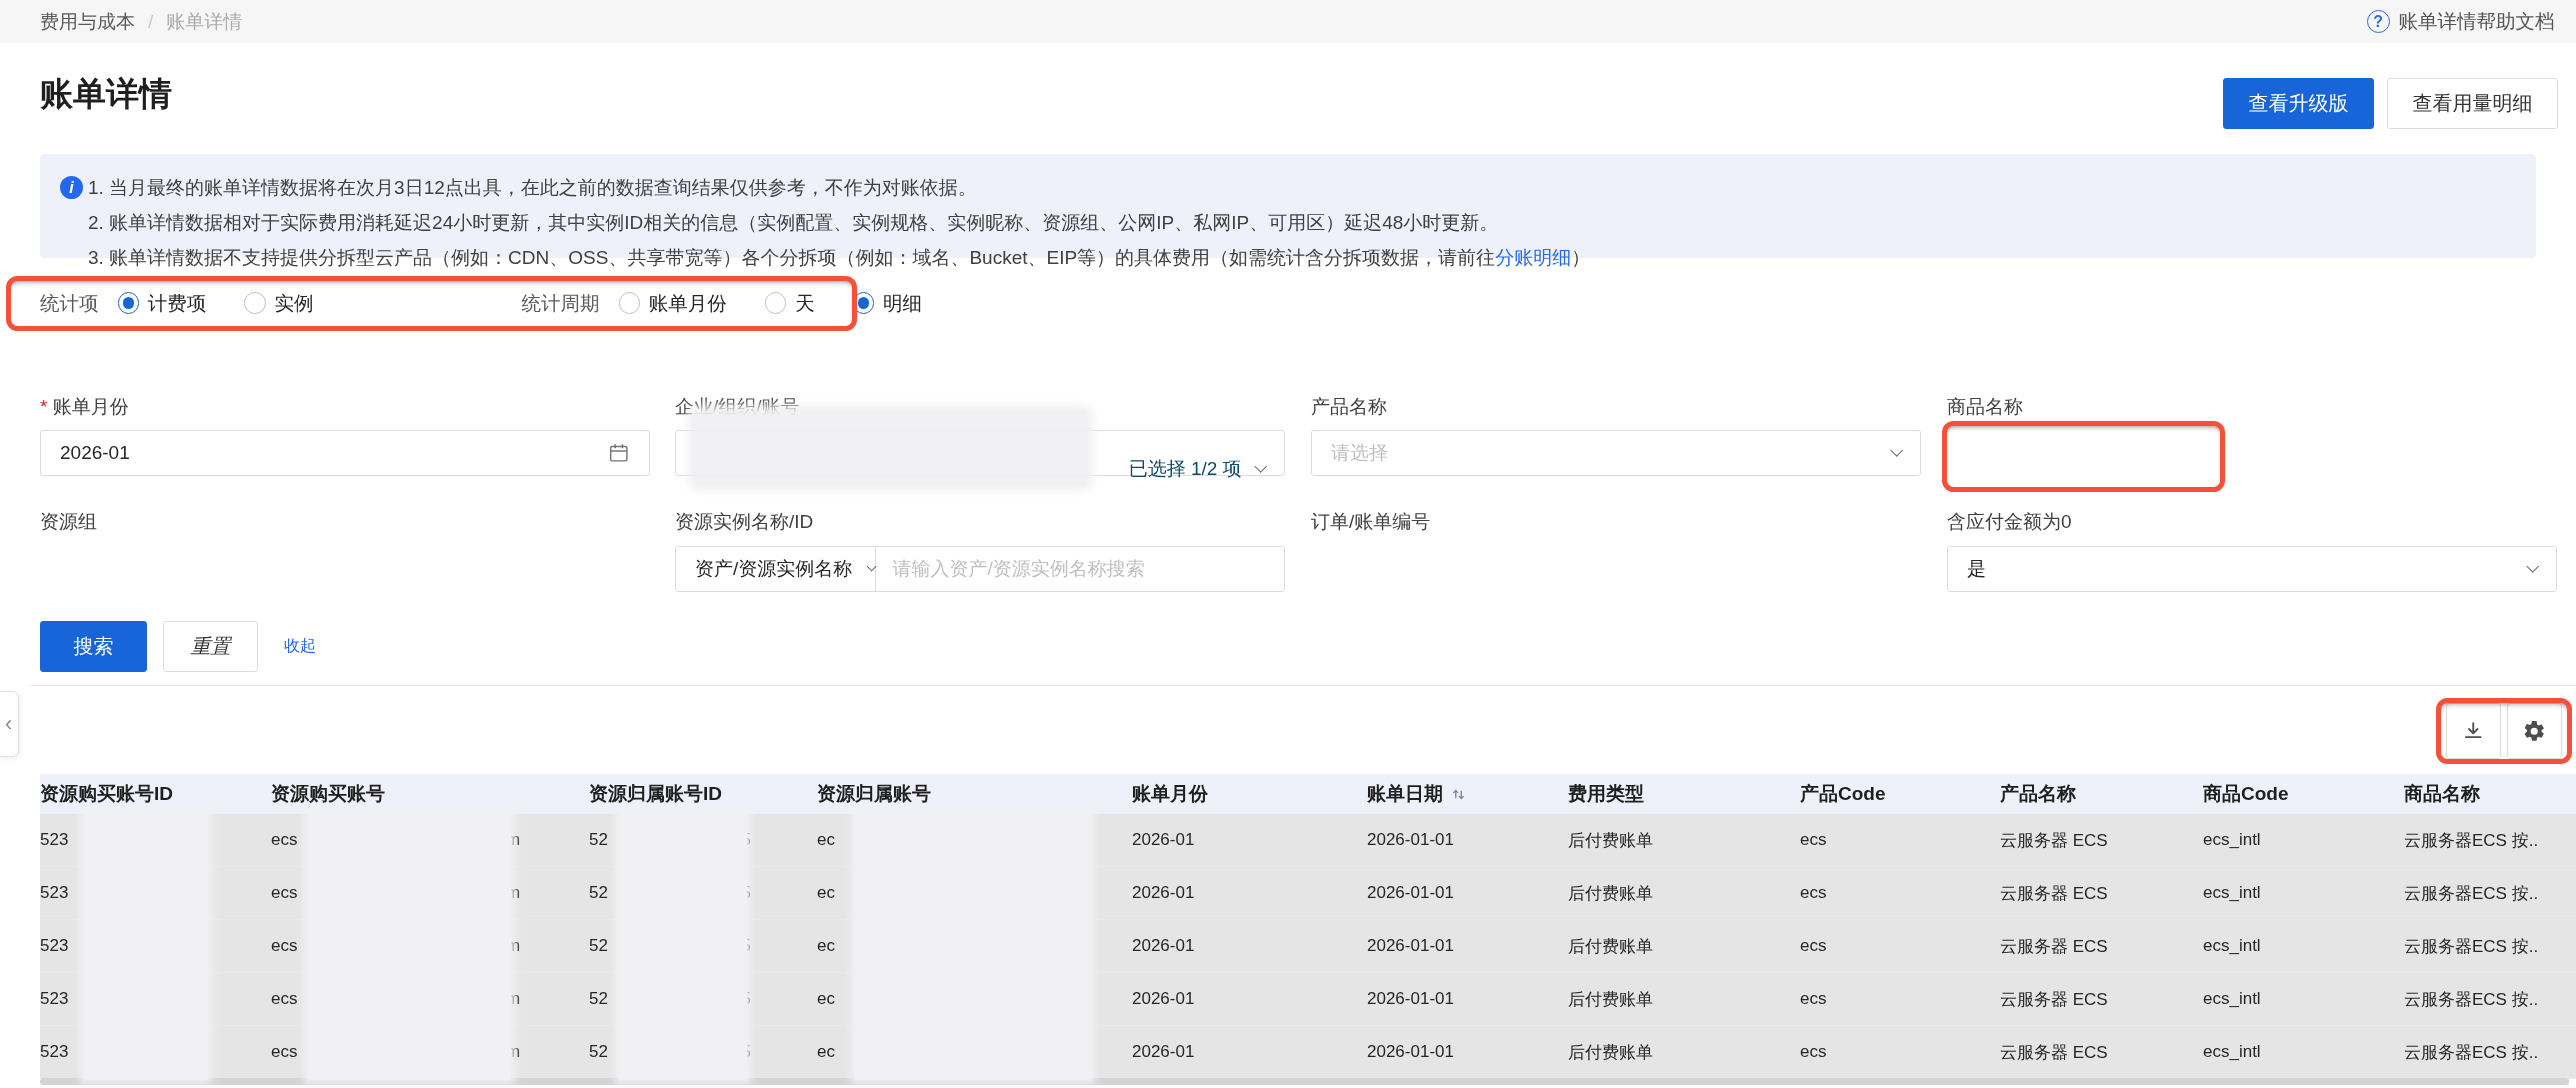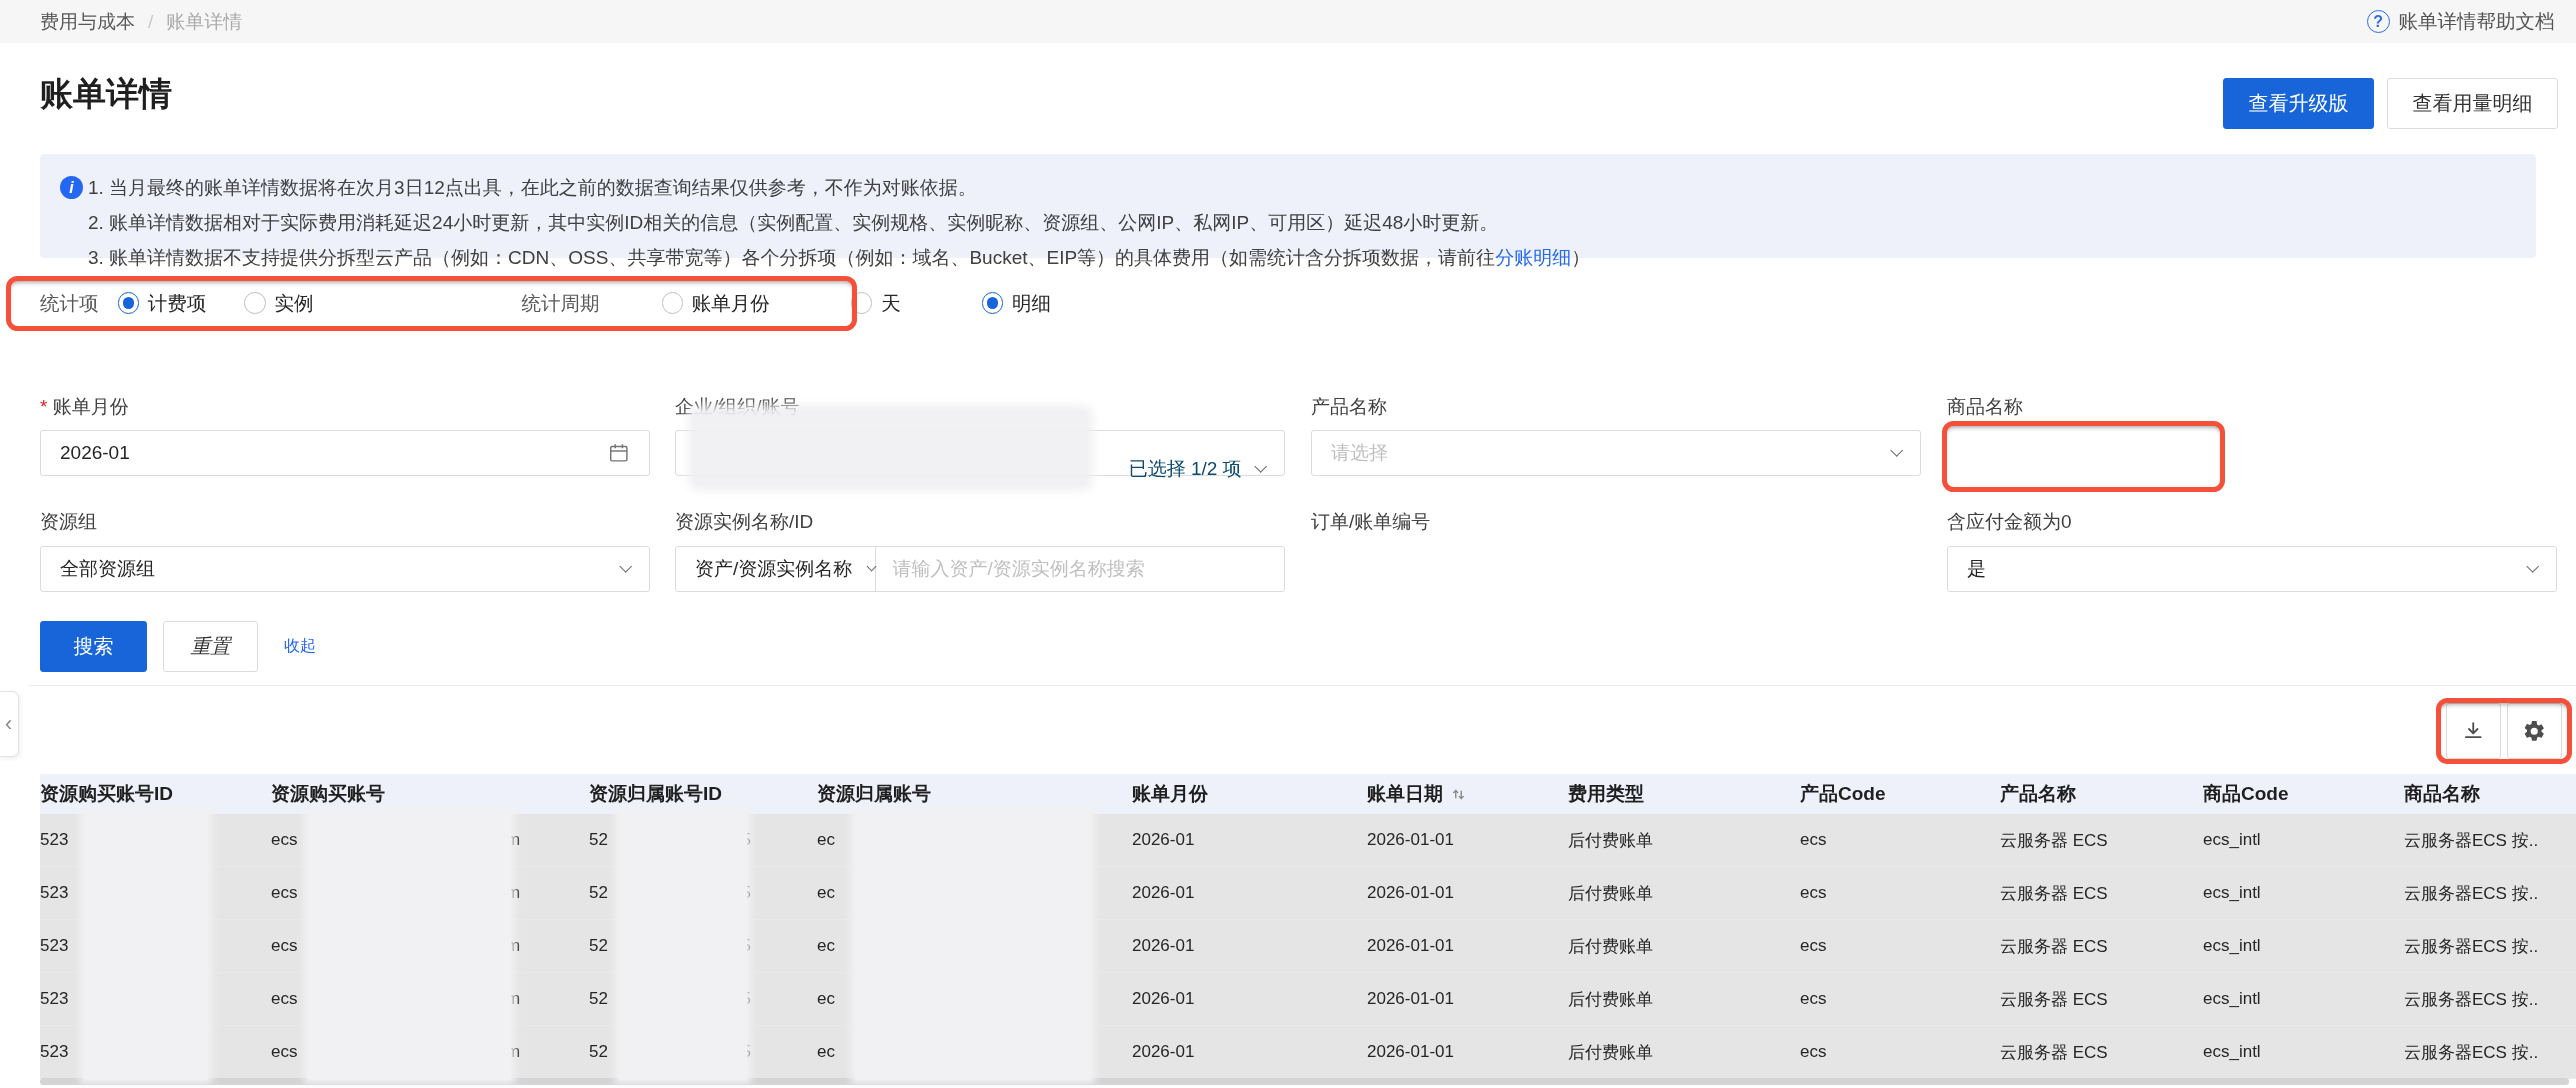--- a/index.html
+++ b/index.html
@@ -24,21 +24,21 @@
   .btn-plain { background:#fff; color:#333; border:0.7px solid #dcdcdc; }
 
   
   .notice { position:absolute; left:40px; right:40px; top:154px; height:104px; background:#eef1fa; border-radius:4.3px; padding:16px 21.6px 0 48px; font-size:19px; color:#404040; line-height:35px; }
   .iicon { position:absolute; left:20px; top:21.6px; width:23px; height:23px; border-radius:50%; background:#2468f2; color:#fff; font-size:16px; font-weight:bold; font-style:italic; display:flex; align-items:center; justify-content:center; }
   .link { color:#2468f2; cursor:pointer; }
 
   
   .stat-row { position:absolute; left:40px; top:283px; height:40px; display:flex; align-items:center; }
   .rg { display:flex; align-items:center; }
-  .rg + .rg { margin-left:170px;gap:43px; }
+  .rg + .rg { margin-left:170px; }
   .rg-label { color:#595959; font-size:19.5px; margin-right:19px; }
   .radio-opt { display:flex; align-items:center; margin-right:38px; cursor:pointer; }
   .radio { width:21.6px; height:21.6px; border-radius:50%; border:1.4px solid #bfbfbf; background:#fff; margin-right:8.7px; position:relative; flex:0 0 auto; }
   .radio.checked { border-color:#1765d9; }
   .radio.checked::after { content:""; position:absolute; left:50%; top:50%; width:11.5px; height:11.5px; margin:-5.8px 0 0 -5.8px; border-radius:50%; background:#1765d9; }
   .radio-text { font-size:19.5px; color:#262626; }
 
   
   .f-label { position:absolute; font-size:19px; color:#404040; }
   .req::before { content:"* "; color:#e02020; }
@@ -166,25 +166,20 @@
   <div class="f-label" style="left:1311px; top:394px; position:absolute;">产品名称</div>
   <div class="f-box" style="left:1311px; top:430px;">
     <span class="placeholder">请选择</span>
     <span class="spacer"></span>
     <span class="chev"></span>
   </div>
 
   <div class="f-label" style="left:1947px; top:394px; position:absolute;">商品名称</div>
 
   <div class="f-label" style="left:40px; top:509px; position:absolute;">资源组</div>
-  <div class="f-box" style="left:40px; top:546px;">
-    <span>全部资源组</span>
-    <span class="spacer"></span>
-    <span class="chev"></span>
-  </div>
 
   <div class="f-label" style="left:675px; top:509px; position:absolute;">资源实例名称/ID</div>
   <div class="f-box" style="left:675px; top:546px;">
     <span class="seg">
       <span>资产/资源实例名称</span>
       <span class="chev sm"></span>
     </span>
     <input placeholder="请输入资产/资源实例名称搜索" style="">
   </div>
 

